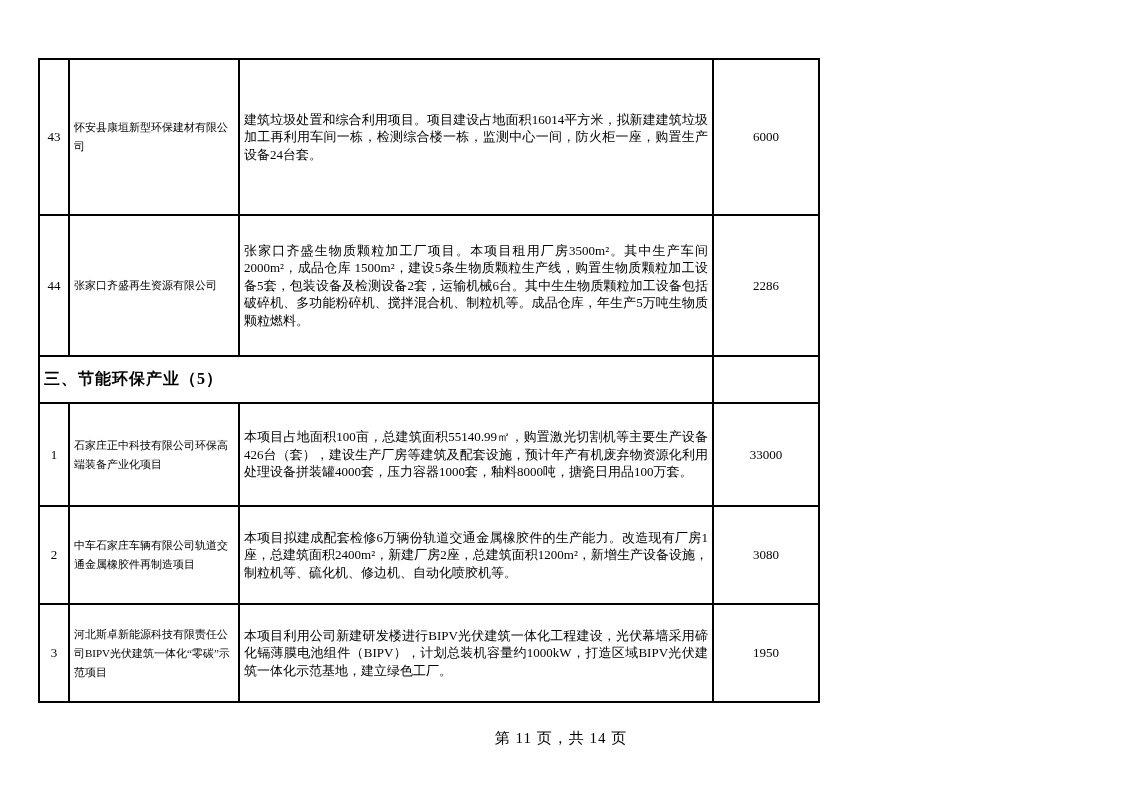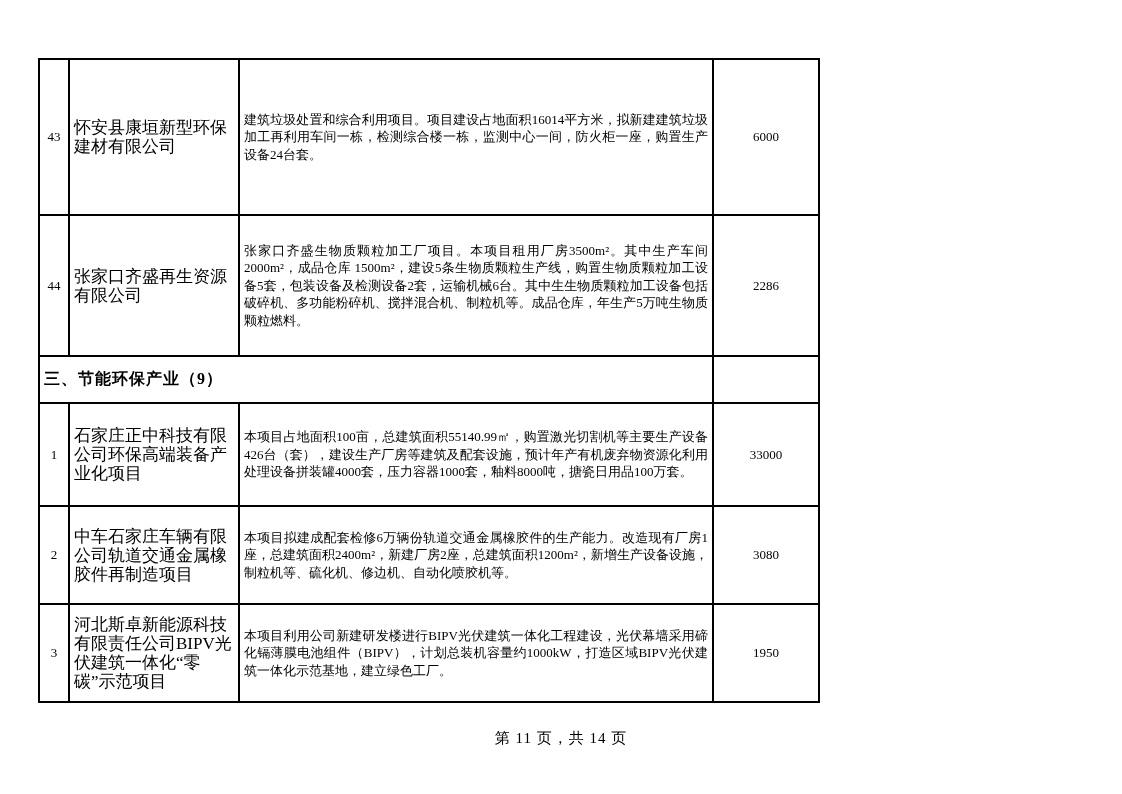--- a/index.html
+++ b/index.html
@@ -30,21 +30,21 @@
     padding: 3px 4px;
     overflow: hidden;
   }
   td.num {
     text-align: center;
     font-size: 13px;
     padding: 0;
     margin-left: 35px;
   }
   td.company {
-    font-size: 17px;
+    font-size: 11px;
     line-height: 19px;
     text-align: left;
     padding: 3px 2px 3px 4px;
     border-radius: 25px;
   }
   td.desc {
     font-size: 13px;
     line-height: 17.5px;
     text-align: justify;
     text-justify: inter-ideograph;
@@ -101,21 +101,21 @@
     </tr>
 
     <tr class="h-r44">
       <td class="num">44</td>
       <td class="company">张家口齐盛再生资源有限公司</td>
       <td class="desc">张家口齐盛生物质颗粒加工厂项目。本项目租用厂房3500m²。其中生产车间2000m²，成品仓库 1500m²，建设5条生物质颗粒生产线，购置生物质颗粒加工设备5套，包装设备及检测设备2套，运输机械6台。其中生生物质颗粒加工设备包括破碎机、多功能粉碎机、搅拌混合机、制粒机等。成品仓库，年生产5万吨生物质颗粒燃料。</td>
       <td class="val">2286</td>
     </tr>
 
     <tr class="h-sec">
-      <td class="section" colspan="3">三、节能环保产业（9）</td>
+      <td class="section" colspan="3">三、节能环保产业（5）</td>
       <td class="val"></td>
     </tr>
 
     <tr class="h-s1">
       <td class="num">1</td>
       <td class="company">石家庄正中科技有限公司环保高端装备产业化项目</td>
       <td class="desc">本项目占地面积100亩，总建筑面积55140.99㎡，购置激光切割机等主要生产设备426台（套），建设生产厂房等建筑及配套设施，预计年产有机废弃物资源化利用处理设备拼装罐4000套，压力容器1000套，釉料8000吨，搪瓷日用品100万套。</td>
       <td class="val">33000</td>
     </tr>
 

